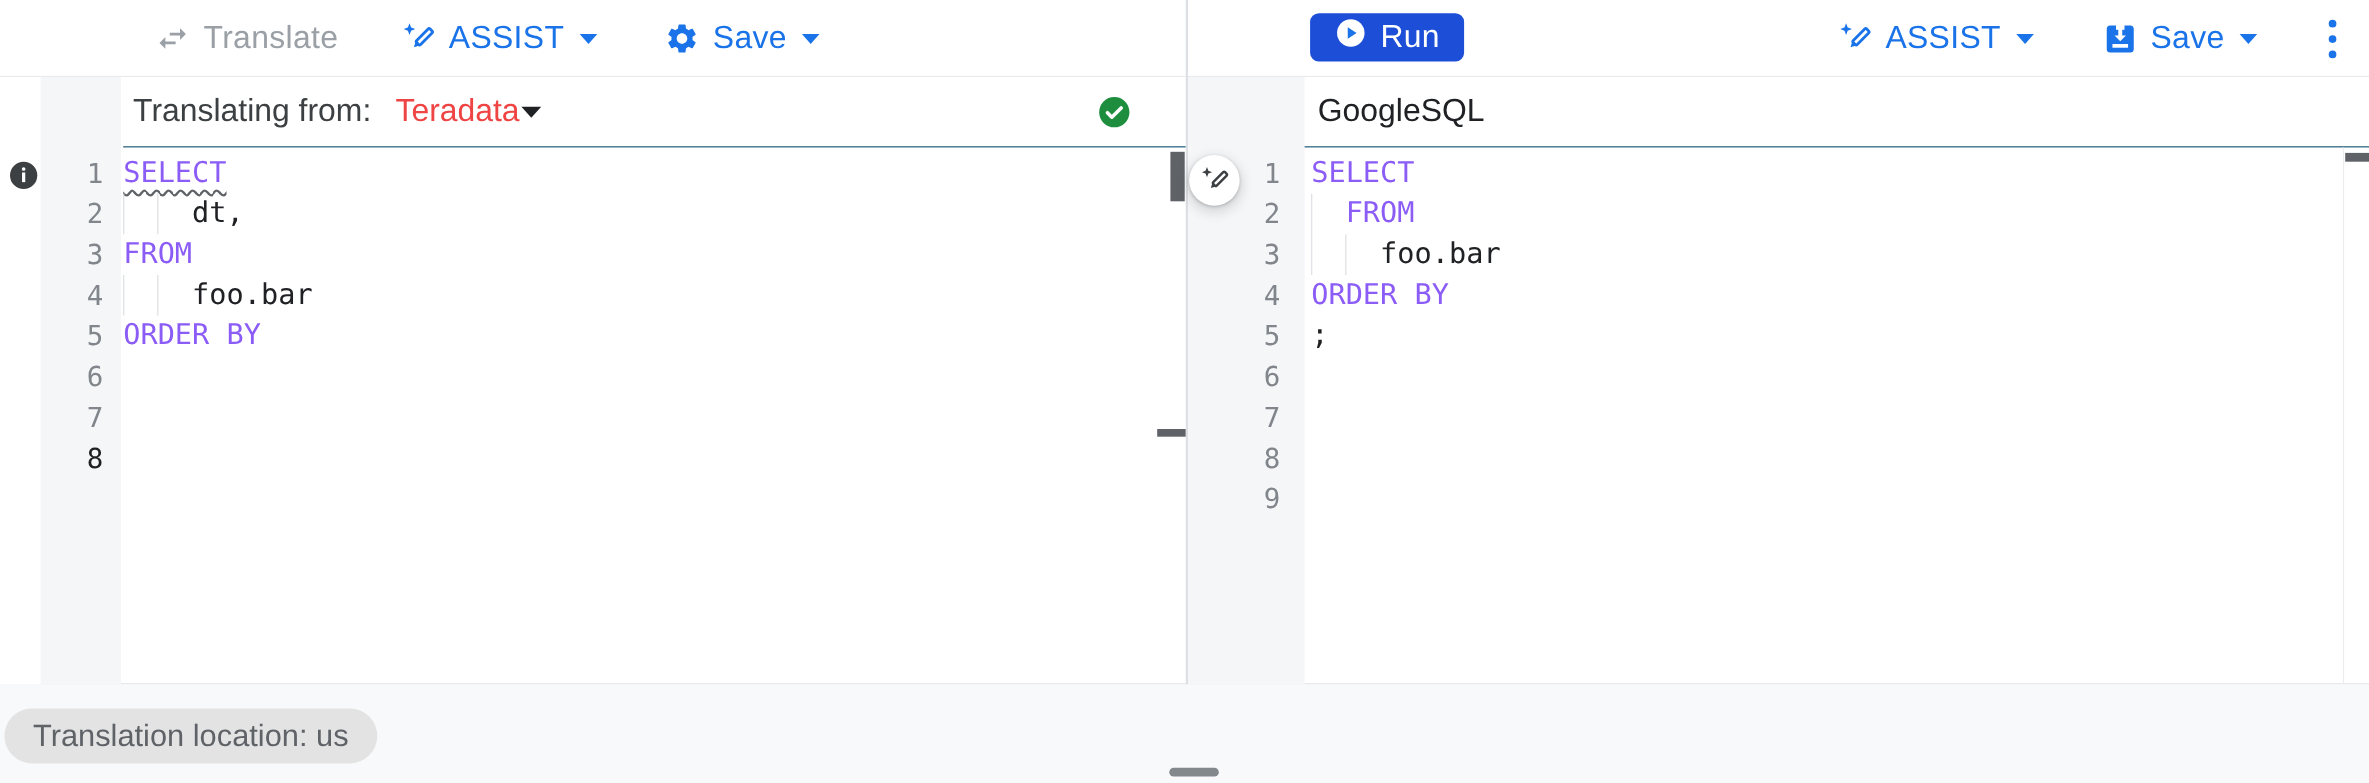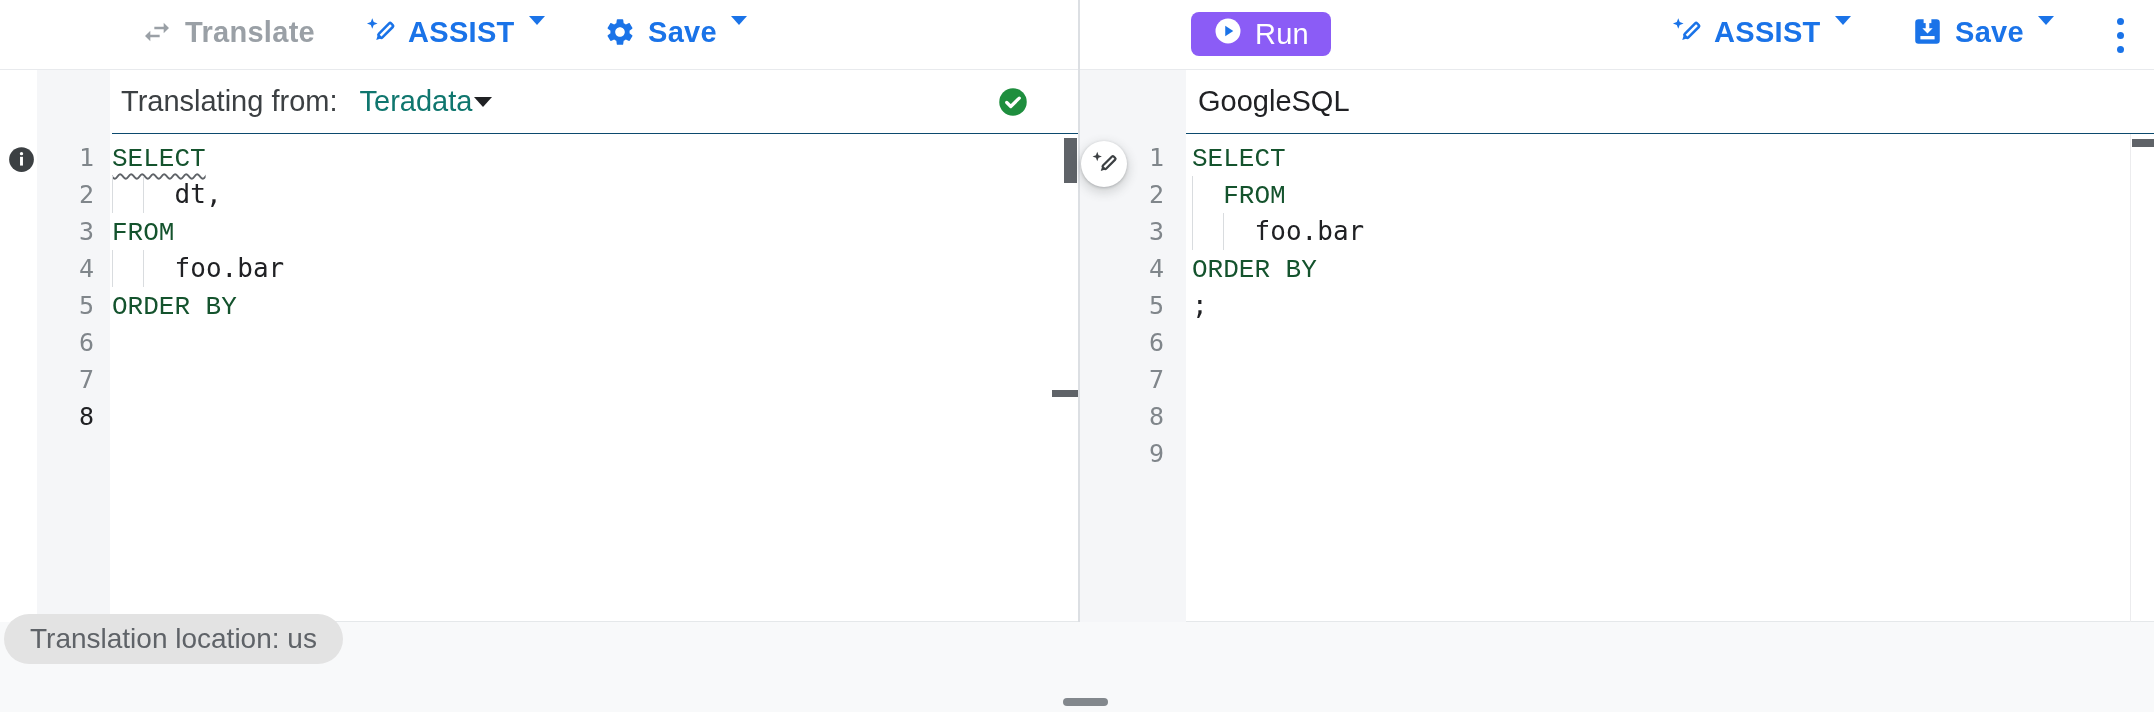--- a/index.html
+++ b/index.html
@@ -8,33 +8,33 @@
     background:#f8f9fa;
     font-family:"Liberation Sans",sans-serif;
     -webkit-font-smoothing:antialiased;
   }
   
   .toolbar{
     position:absolute;left:0;top:0;width:2154px;height:70px;
     background:#fff;border-bottom:1px solid #e8eaed;box-sizing:border-box;
   }
   .tb-item{
-    position:absolute;top:16px;height:70px;display:flex;gap:12px;
-    font-size:29px;font-weight:700;letter-spacing:.3px;color:#1a73e8;cursor:pointer;
+    position:absolute;top:0;height:70px;display:flex;align-items:center;gap:12px;
+    font-size:29px;font-weight:400;letter-spacing:.3px;color:#1a73e8;cursor:pointer;
     white-space:nowrap;
   }
   .tb-item.disabled{color:#9aa0a6;cursor:default;}
   .tb-item svg{display:block;}
   .caret{
     width:0;height:0;border-left:8px solid transparent;border-right:8px solid transparent;
     border-top:9px solid currentColor;margin-left:2px;display:inline-block;
   }
   .run-btn{
     position:absolute;left:1191px;top:12px;width:140px;height:44px;border-radius:8px;
-    background:#8b5cf6;color:#fff;display:flex;align-items:center;justify-content:center;
+    background:#1d4ed8;color:#fff;display:flex;align-items:center;justify-content:center;
     gap:12px;font-size:29px;font-weight:500;letter-spacing:.3px;cursor:pointer;
   }
   .kebab{
     position:absolute;left:2102px;top:0;width:36px;height:70px;display:flex;
     flex-direction:column;align-items:center;justify-content:center;gap:7px;cursor:pointer;
   }
   .kebab i{width:7px;height:7px;border-radius:50%;background:#1a73e8;display:block;}
   
   .editors-bg{
     position:absolute;left:0;top:70px;width:2154px;height:552px;background:#fff;
@@ -53,52 +53,52 @@
   }
   .gutter-nums.right .ln{padding-right:22px;}
   .ln.active{color:#202124;}
   .pane-header{
     position:absolute;top:70px;height:64px;background:#fff;box-sizing:border-box;
     border-bottom:1px solid #0c4a6e;display:flex;align-items:center;
     font-size:29px;color:#3c4043;
   }
   .pane-header.left{left:112px;width:966px;padding-left:9px;}
   .pane-header.right{left:1186px;width:968px;padding-left:12px;color:#202124;}
-  .dialect{display:flex;align-items:center;margin-left:22px;color:#0f766e;cursor:pointer;}
+  .dialect{display:flex;align-items:center;margin-left:22px;color:#ef4444;cursor:pointer;}
   .dialect .caret{border-top-color:#202124;border-left-width:9px;border-right-width:9px;border-top-width:10px;}
   .check-badge{position:absolute;right:50px;top:17px;width:30px;height:30px;}
   .code{
     position:absolute;top:139px;
     font-family:"DejaVu Sans Mono",monospace;font-size:26px;line-height:37px;color:#202124;
   }
   .code.left{left:112px;width:938px;}
   .code.right{left:1192px;width:938px;}
   .code-line{position:relative;height:37px;white-space:pre;}
-  .tok.kw{color:#14532d;font-family:Liberation Mono, monospace;}
+  .tok.kw{color:#8b5cf6;}
   .tok.plain{color:#202124;margin-top:36px;}
   .tok.squiggle{
     text-decoration-line:underline;text-decoration-style:wavy;
     text-decoration-color:#5f6368;text-decoration-thickness:2px;text-underline-offset:7px;
   }
   .guide{position:absolute;top:0;width:1px;height:37px;background:#d9dcdf;}
   .divider{position:absolute;left:1078px;top:0;width:2px;height:622px;background:#dcdfe3;}
   
   .vthumb-left{position:absolute;left:1064px;top:138px;width:13px;height:45px;background:#5f6368;}
   .ruler-deco-left{position:absolute;left:1052px;top:390px;width:26px;height:7px;background:#5f6368;}
   .vtrack-right{position:absolute;left:2130px;top:134px;width:1px;height:488px;background:#ececee;}
   .ruler-deco-right{position:absolute;left:2132px;top:139px;width:22px;height:8px;background:#5f6368;}
   .info-glyph{position:absolute;left:8px;top:146px;width:27px;height:27px;cursor:pointer;}
   .fab{
     position:absolute;left:1081px;top:141px;width:46px;height:46px;border-radius:50%;
     background:#fff;display:flex;align-items:center;justify-content:center;cursor:pointer;
     box-shadow:0 1px 3px rgba(60,64,67,.3),0 4px 10px 3px rgba(60,64,67,.15);
   }
   
   .chip{
-    position:absolute;left:4px;top:614px;height:50px;border-radius:25px;background:#e3e3e3;
+    position:absolute;left:4px;top:644px;height:50px;border-radius:25px;background:#e3e3e3;
     display:inline-flex;align-items:center;padding:0 26px;font-size:28px;color:#5f6368;
     white-space:nowrap;
   }
   .resize-handle{
     position:absolute;left:1063px;top:698px;width:45px;height:8px;border-radius:4px;
     background:#83888d;cursor:row-resize;
   }
 </style>
 </head>
 <body>

